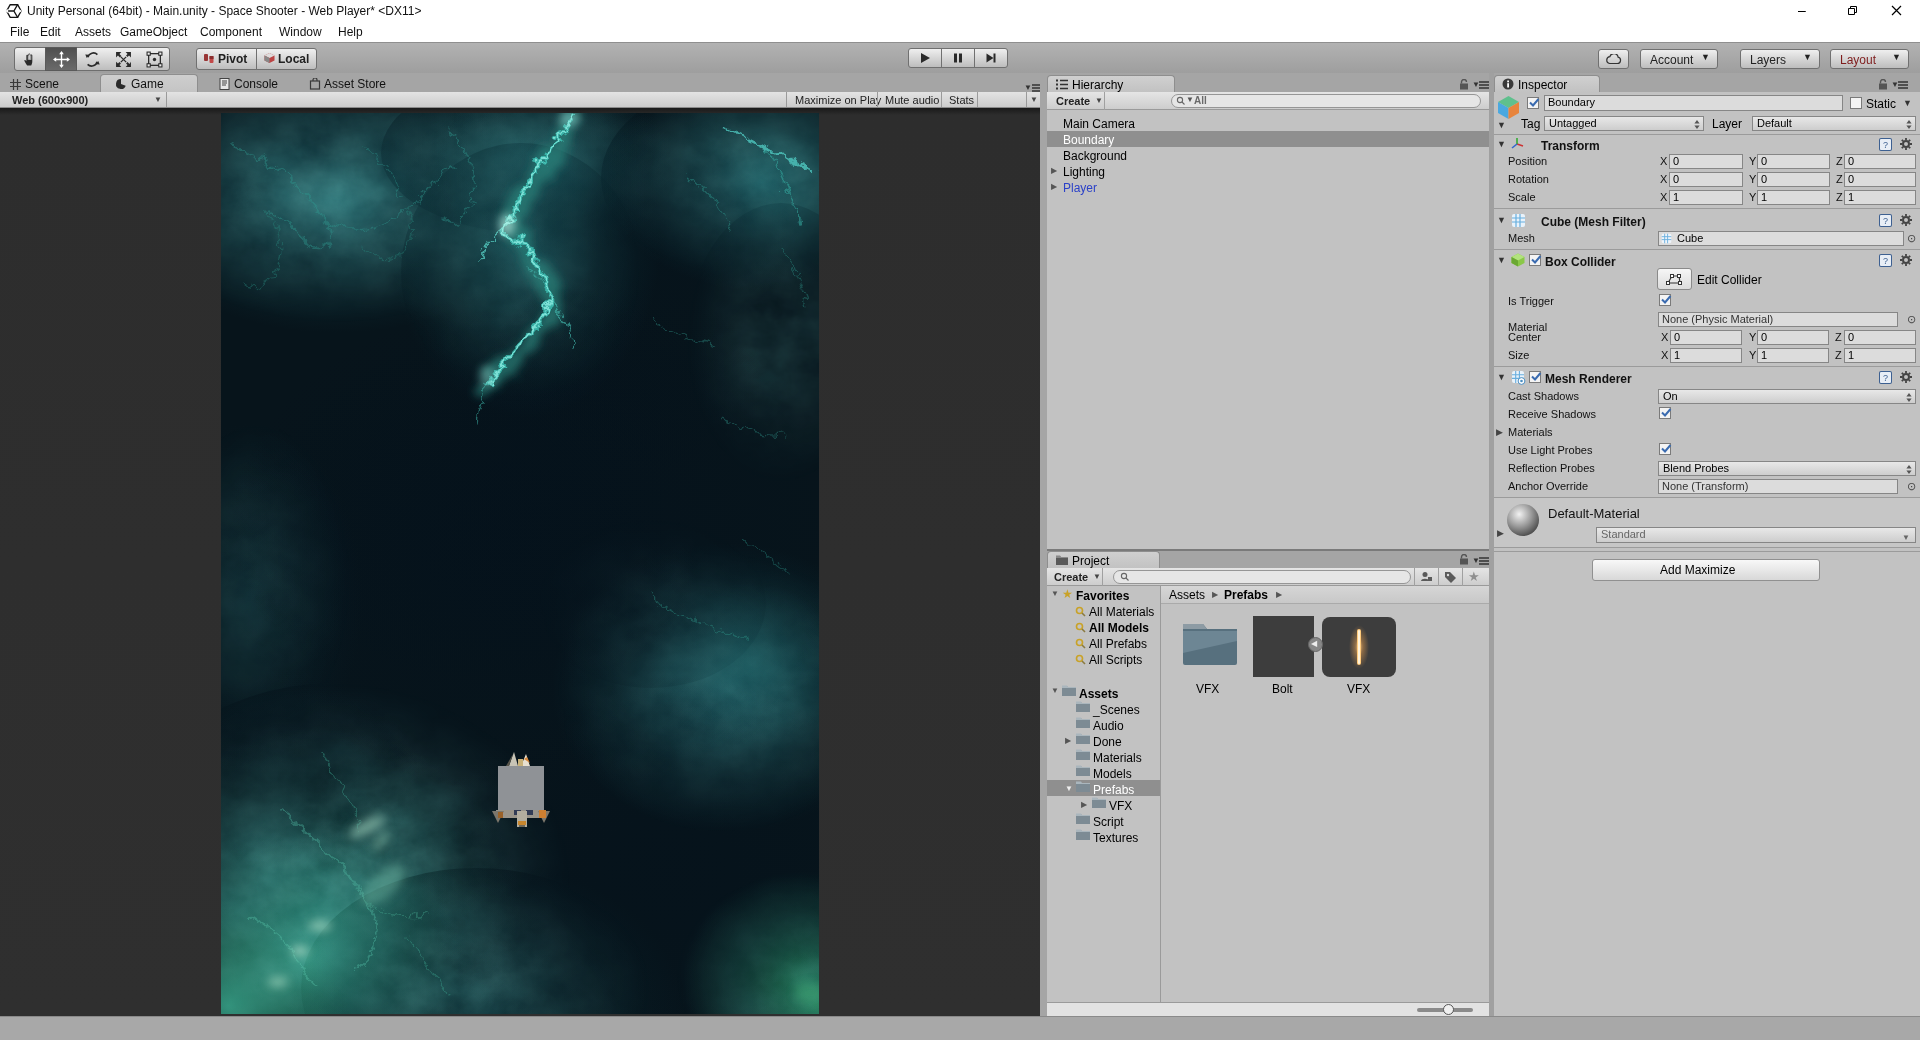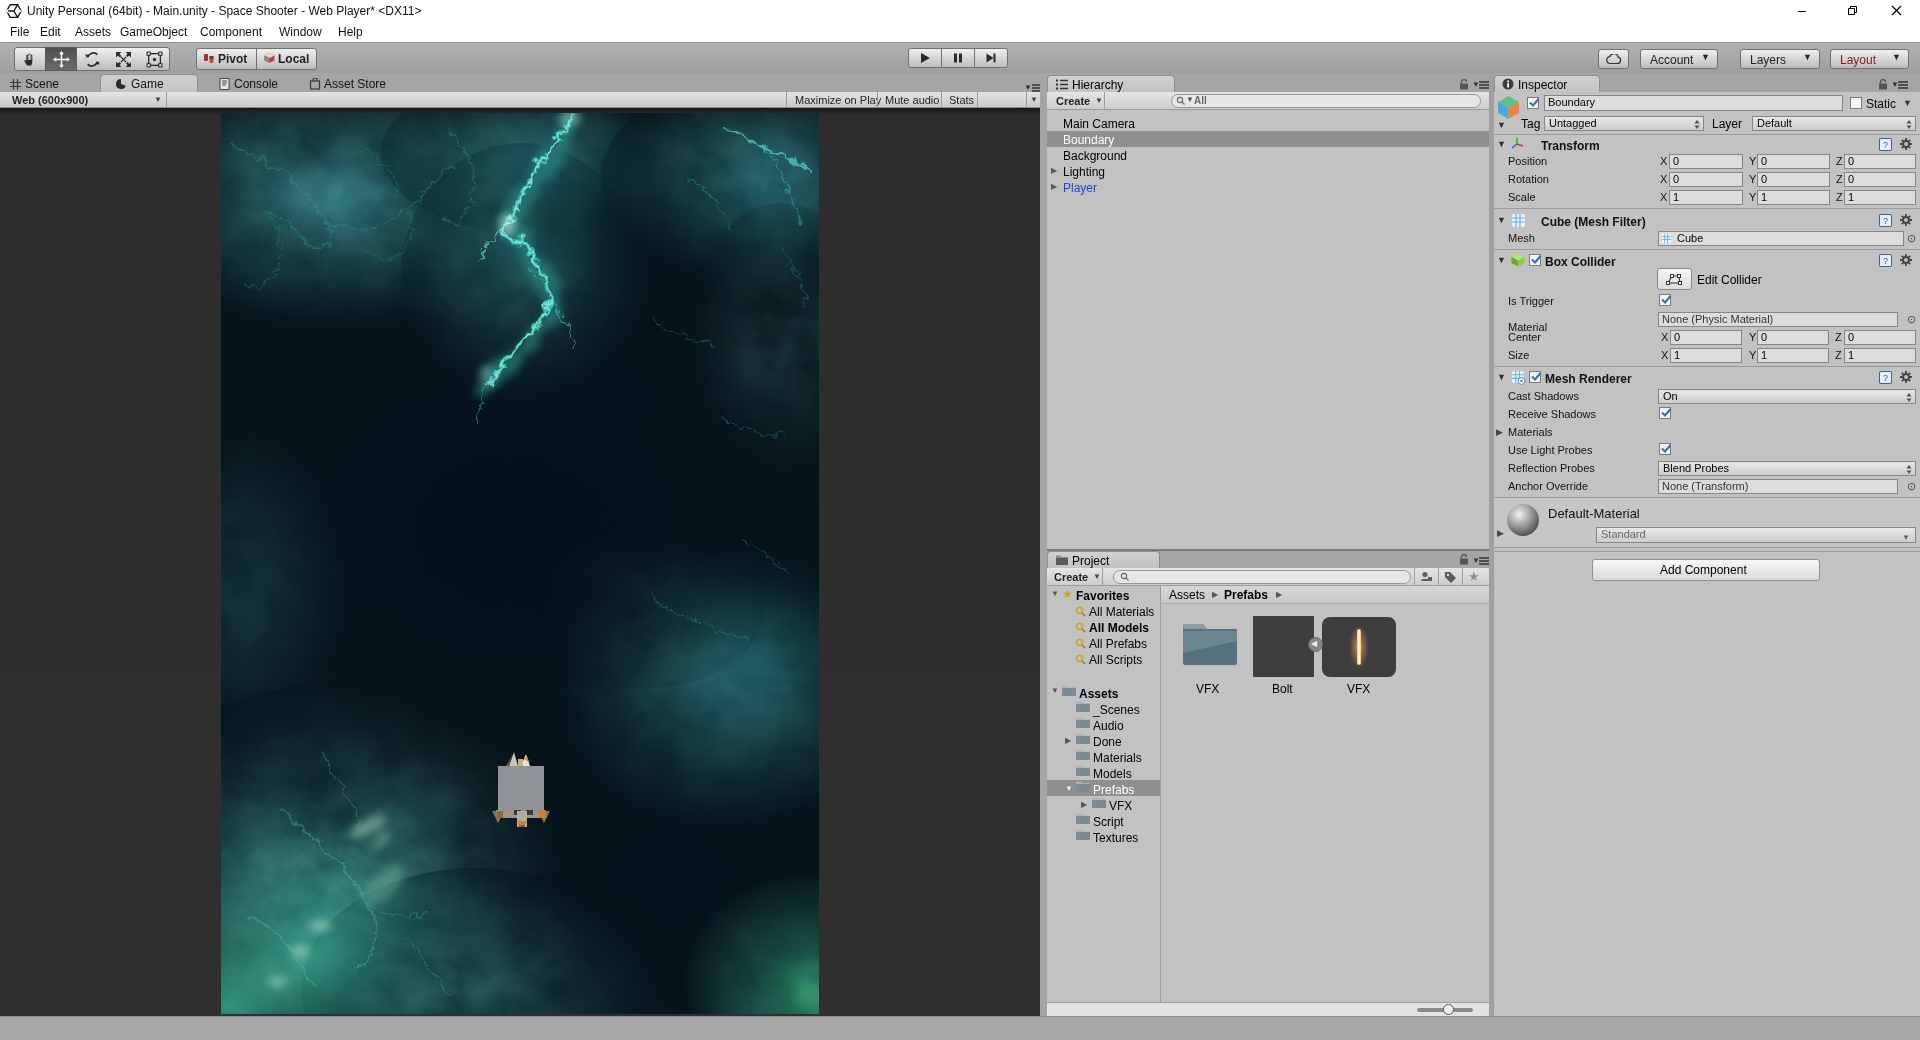--- a/index.html
+++ b/index.html
@@ -871,16 +871,16 @@
       <circle cx="17" cy="17" r="16" fill="url(#sph)"></circle>
     </svg>
   <span class="abs" style="left:1548px;top:506px;font-size:13px;color:#111;">Default-Material</span>
   <span class="abs" style="left:1497px;top:528px;font-size:9px;color:#444;">▶</span>
   <span class="abs" style="left:1624px;top:528px;font-size:12px;color:#555;">Shader</span>
   <div class="abs drop" style="left:1596px;top:527px;width:320px;height:16px;color:#666;">Standard<span style="position:absolute;right:5px;top:3px;font-size:8px;color:#666;">▼</span></div>
   <div class="sep" style="top:547px;"></div>
   <div class="sep" style="top:551px;"></div>
 
   <div class="abs btn" style="left:1592px;top:559px;width:228px;height:22px;background:linear-gradient(#f8f8f8,#d8d8d8);border:1px solid #909090;"></div>
-  <span class="abs" style="left:1660px;top:563px;font-size:12px;">Add Component</span>
+  <span class="abs" style="left:1660px;top:563px;font-size:12px;">Add Maximize</span>
 </div>
 
 <div class="abs statusbar"></div>
 
 </body></html>

